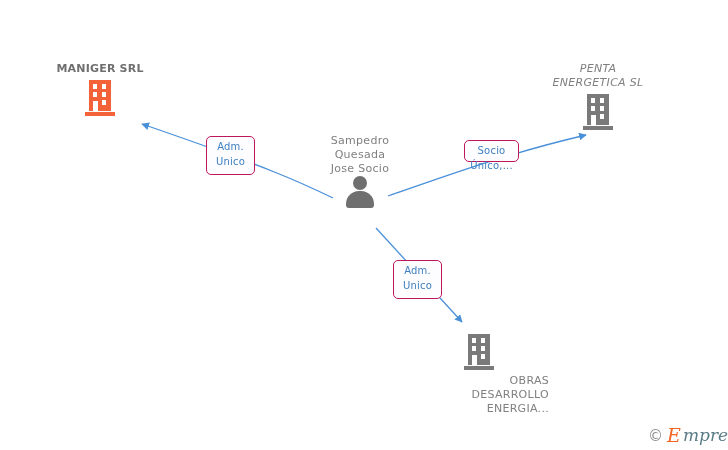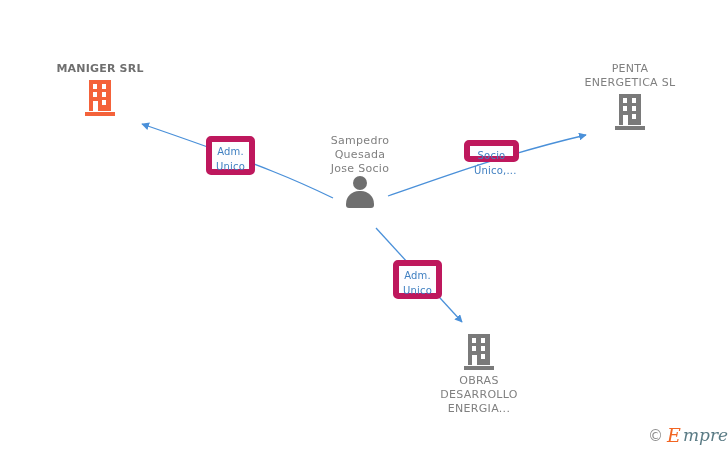--- a/index.html
+++ b/index.html
@@ -108,21 +108,21 @@
     height: 17px;
     background: currentColor;
     border-radius: 13px 13px 3px 3px;
   }
 
   
   .rel-box {
     position: absolute;
     box-sizing: border-box;
     background: #fdfdff;
-    border: 6px solid #be185d;
+    border: 1px solid #be185d;
     border-radius: 5px;
     color: #3f7fc1;
     font-size: 10px;
     line-height: 15px;
     text-align: center;
     padding: 2px 4px;
     white-space: pre-line;
     letter-spacing: 0.2px;
   }
 
@@ -181,21 +181,21 @@
       <div class="bld-win" style="left:8px;  top:4px;"></div>
       <div class="bld-win" style="left:17px; top:4px;"></div>
       <div class="bld-win" style="left:8px;  top:12px;"></div>
       <div class="bld-win" style="left:17px; top:12px;"></div>
       <div class="bld-win" style="left:17px; top:20px;"></div>
       <div class="bld-door"></div>
       <div class="bld-base"></div>
     </div>
   </div>
 
-  <div class="node" style="left: 560px; top: 62px;">
+  <div class="node" style="left: 528px; top: 62px; font-style: italic;">
     <div class="node-label">PENTA
 ENERGETICA SL</div>
     <div class="building" style="color:#7a7a7a;">
       <div class="bld-body"></div>
       <div class="bld-win" style="left:8px;  top:4px;"></div>
       <div class="bld-win" style="left:17px; top:4px;"></div>
       <div class="bld-win" style="left:8px;  top:12px;"></div>
       <div class="bld-win" style="left:17px; top:12px;"></div>
       <div class="bld-win" style="left:17px; top:20px;"></div>
       <div class="bld-door"></div>
@@ -206,21 +206,21 @@
   <div class="node" style="left: 290px; top: 134px;">
     <div class="node-label">Sampedro
 Quesada
 Jose Socio</div>
     <div class="person">
       <div class="person-head"></div>
       <div class="person-body"></div>
     </div>
   </div>
 
-  <div class="node" style="left: 409px; top: 330px;">
+  <div class="node" style="left: 409px; top: 330px; text-align: right;">
     <div class="building" style="color:#7a7a7a;">
       <div class="bld-body"></div>
       <div class="bld-win" style="left:8px;  top:4px;"></div>
       <div class="bld-win" style="left:17px; top:4px;"></div>
       <div class="bld-win" style="left:8px;  top:12px;"></div>
       <div class="bld-win" style="left:17px; top:12px;"></div>
       <div class="bld-win" style="left:17px; top:20px;"></div>
       <div class="bld-door"></div>
       <div class="bld-base"></div>
     </div>

